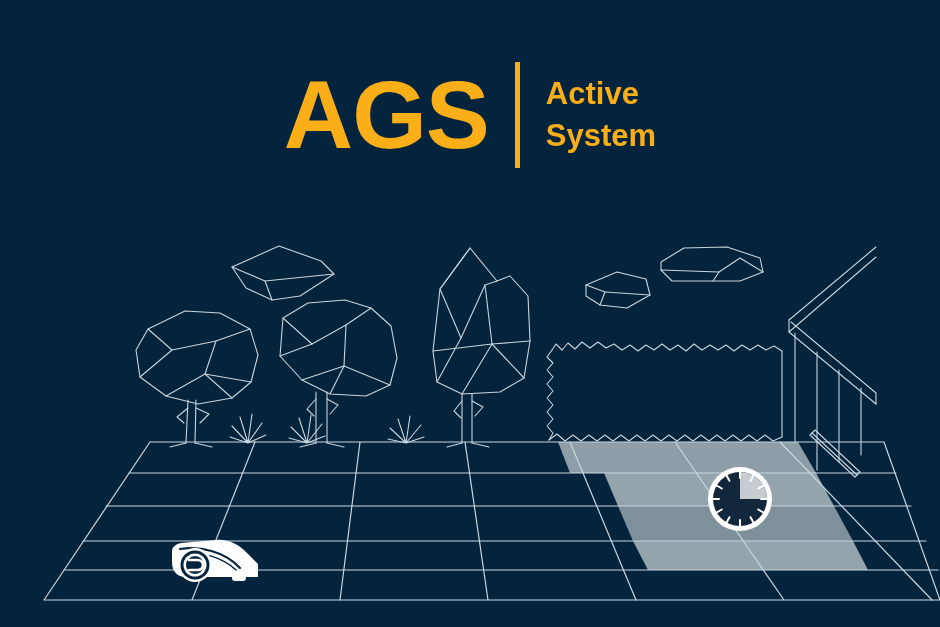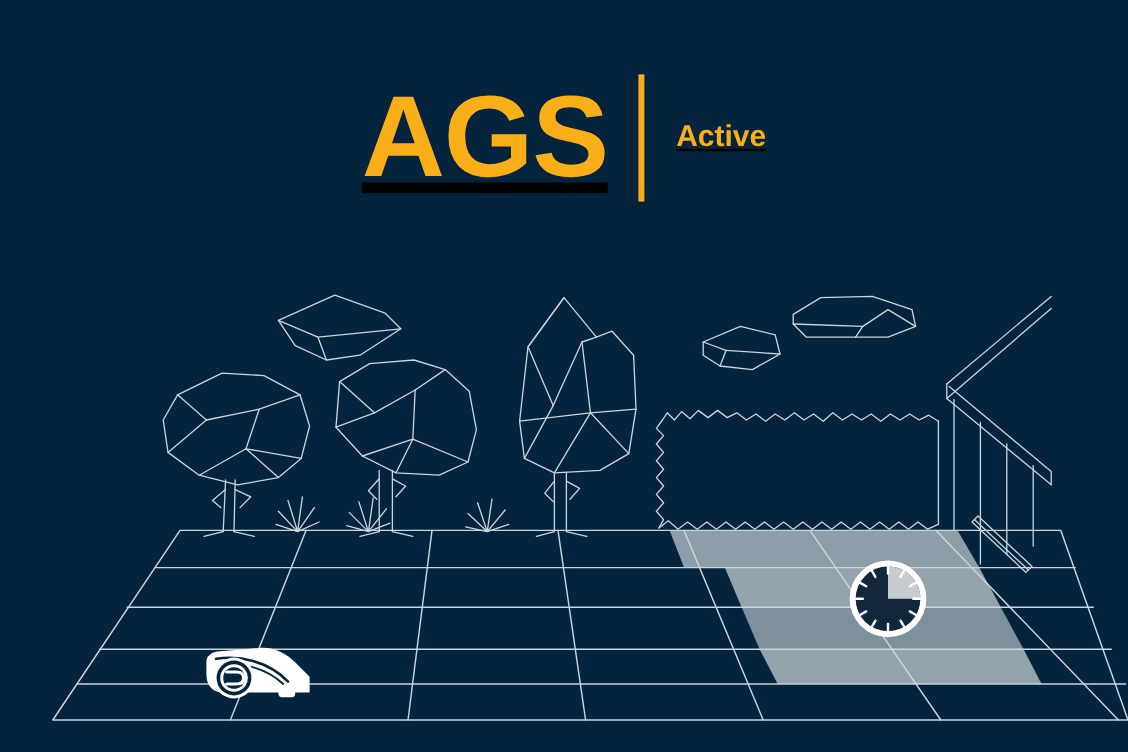--- a/index.html
+++ b/index.html
@@ -5,31 +5,31 @@
   html,body{margin:0;padding:0;}
   body{
     width:940px;height:627px;overflow:hidden;
     background:#04233c;
     font-family:"Liberation Sans", sans-serif;
   }
   #stage{position:relative;width:940px;height:627px;background:#04233c;}
   #scene{position:absolute;inset:0;}
   .hdr{
     position:absolute;left:0;top:62px;width:940px;
-    display:flex;justify-content:center;align-items:flex-start;text-decoration:underline;
+    display:flex;justify-content:center;align-items:flex-start;
   }
   .hdr-inner{display:flex;align-items:center;gap:26px;}
   .acr{
     font-size:96px;line-height:1;font-weight:800;letter-spacing:-1px;
     color:#faae17;
   }
   .divider{width:5px;height:106px;background:#faae17;}
   .words{
     display:flex;flex-direction:column;gap:5px;
-    font-size:25px;font-weight:700;line-height:1.18;color:#faae17;
+    font-size:31px;font-weight:700;line-height:1.18;color:#faae17;
   }
   .words div{white-space:nowrap;}
 </style>
 </head>
 <body>
 
 <div id="stage">
 
   <svg id="scene" viewBox="0 0 940 627">
     <defs>
@@ -193,17 +193,18 @@
 
     </g>
   </svg>
 
   <div class="hdr">
     <div class="hdr-inner">
       <div class="acr">AGS</div>
       <div class="divider"></div>
       <div class="words">
         <div>Active</div>
+        <div>System</div>
       </div>
     </div>
   </div>
 
 </div>
 
 </body></html>

